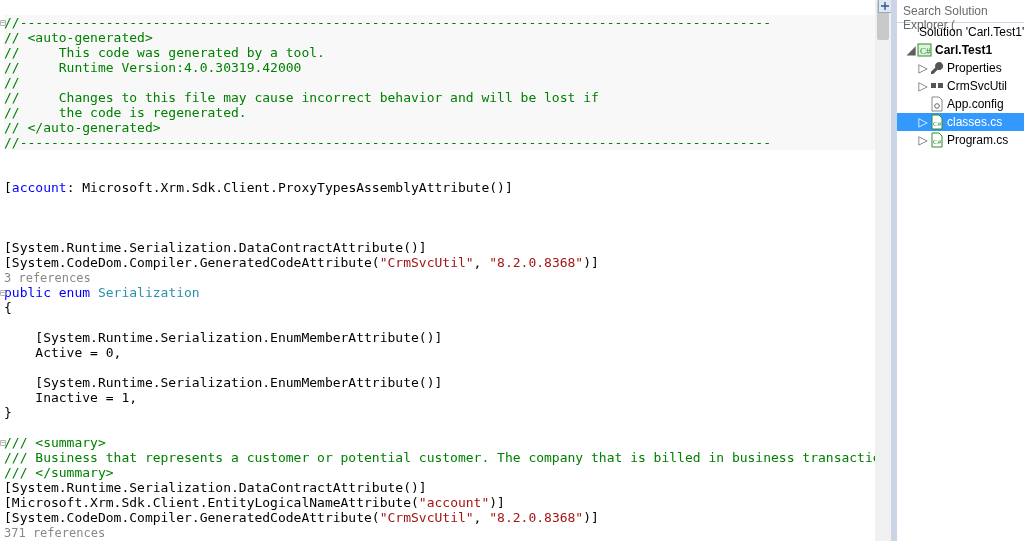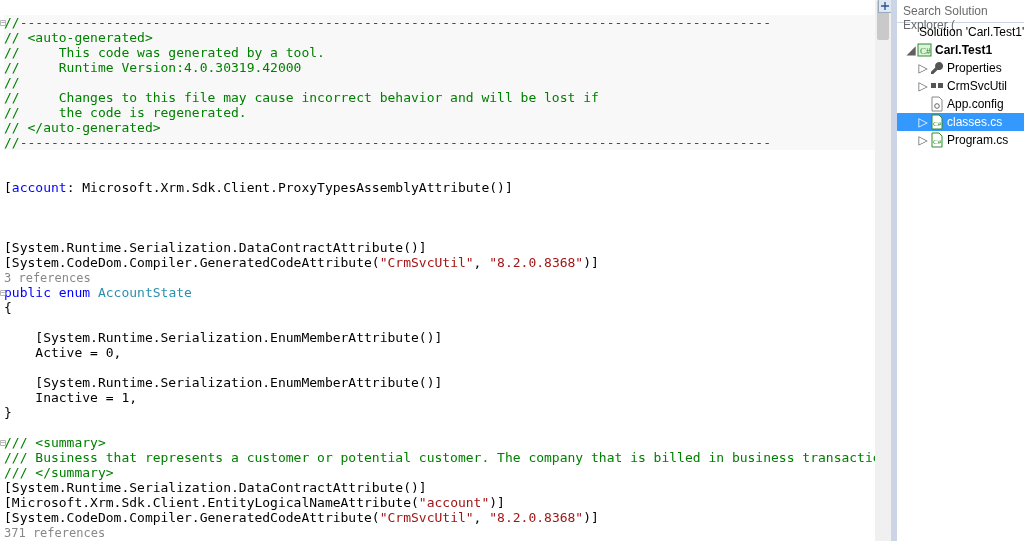--- a/index.html
+++ b/index.html
@@ -46,21 +46,21 @@
 <span class="c-green">// &lt;/auto-generated&gt;</span>
 <span class="c-green">//------------------------------------------------------------------------------------------------</span></div>
 
 <span><span>[</span><span class="c-blue">account</span><span>: Microsoft.Xrm.Sdk.Client.ProxyTypesAssemblyAttribute()]</span></span>
 
 
 
 <span>[System.Runtime.Serialization.DataContractAttribute()]</span>
 <span><span>[System.CodeDom.Compiler.GeneratedCodeAttribute(</span><span class="c-red">"CrmSvcUtil"</span><span>, </span><span class="c-red">"8.2.0.8368"</span><span>)]</span></span>
 <span class="refcount">3 references</span>
-<span class="fold">⊟</span><span><span class="c-blue">public</span> <span class="c-blue">enum</span> <span class="c-teal">AccountState</span></span>
+<span class="fold">⊟</span><span><span class="c-blue">public</span> <span class="c-blue">enum</span> <span class="c-teal">Serialization</span></span>
 <span>{</span>
 
 <span>    [System.Runtime.Serialization.EnumMemberAttribute()]</span>
 <span>    Active = 0,</span>
 
 <span>    [System.Runtime.Serialization.EnumMemberAttribute()]</span>
 <span>    Inactive = 1,</span>
 <span>}</span>
 
 <span class="fold">⊟</span><span class="c-green">/// &lt;summary&gt;</span>

